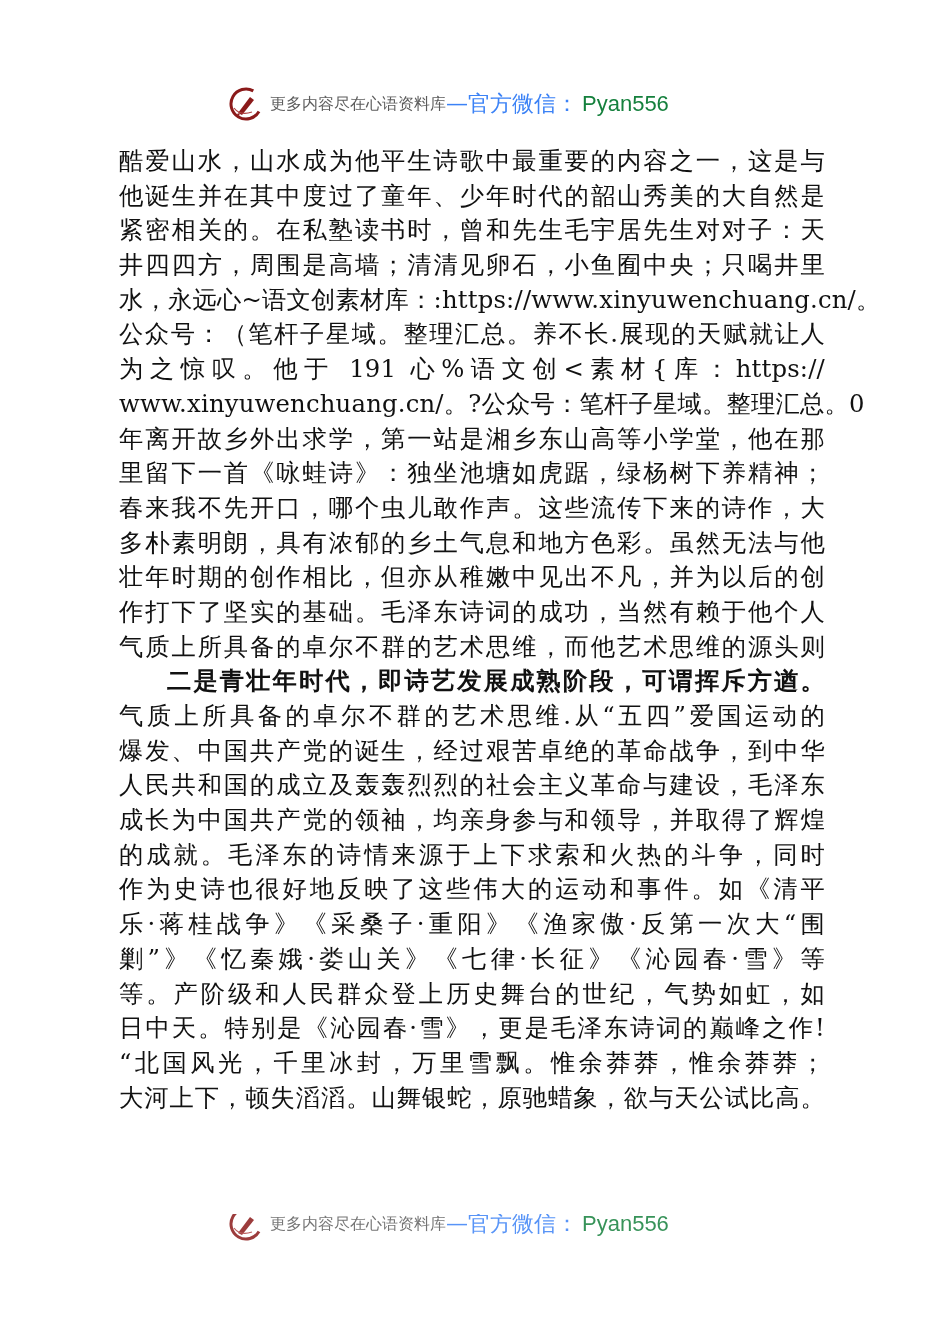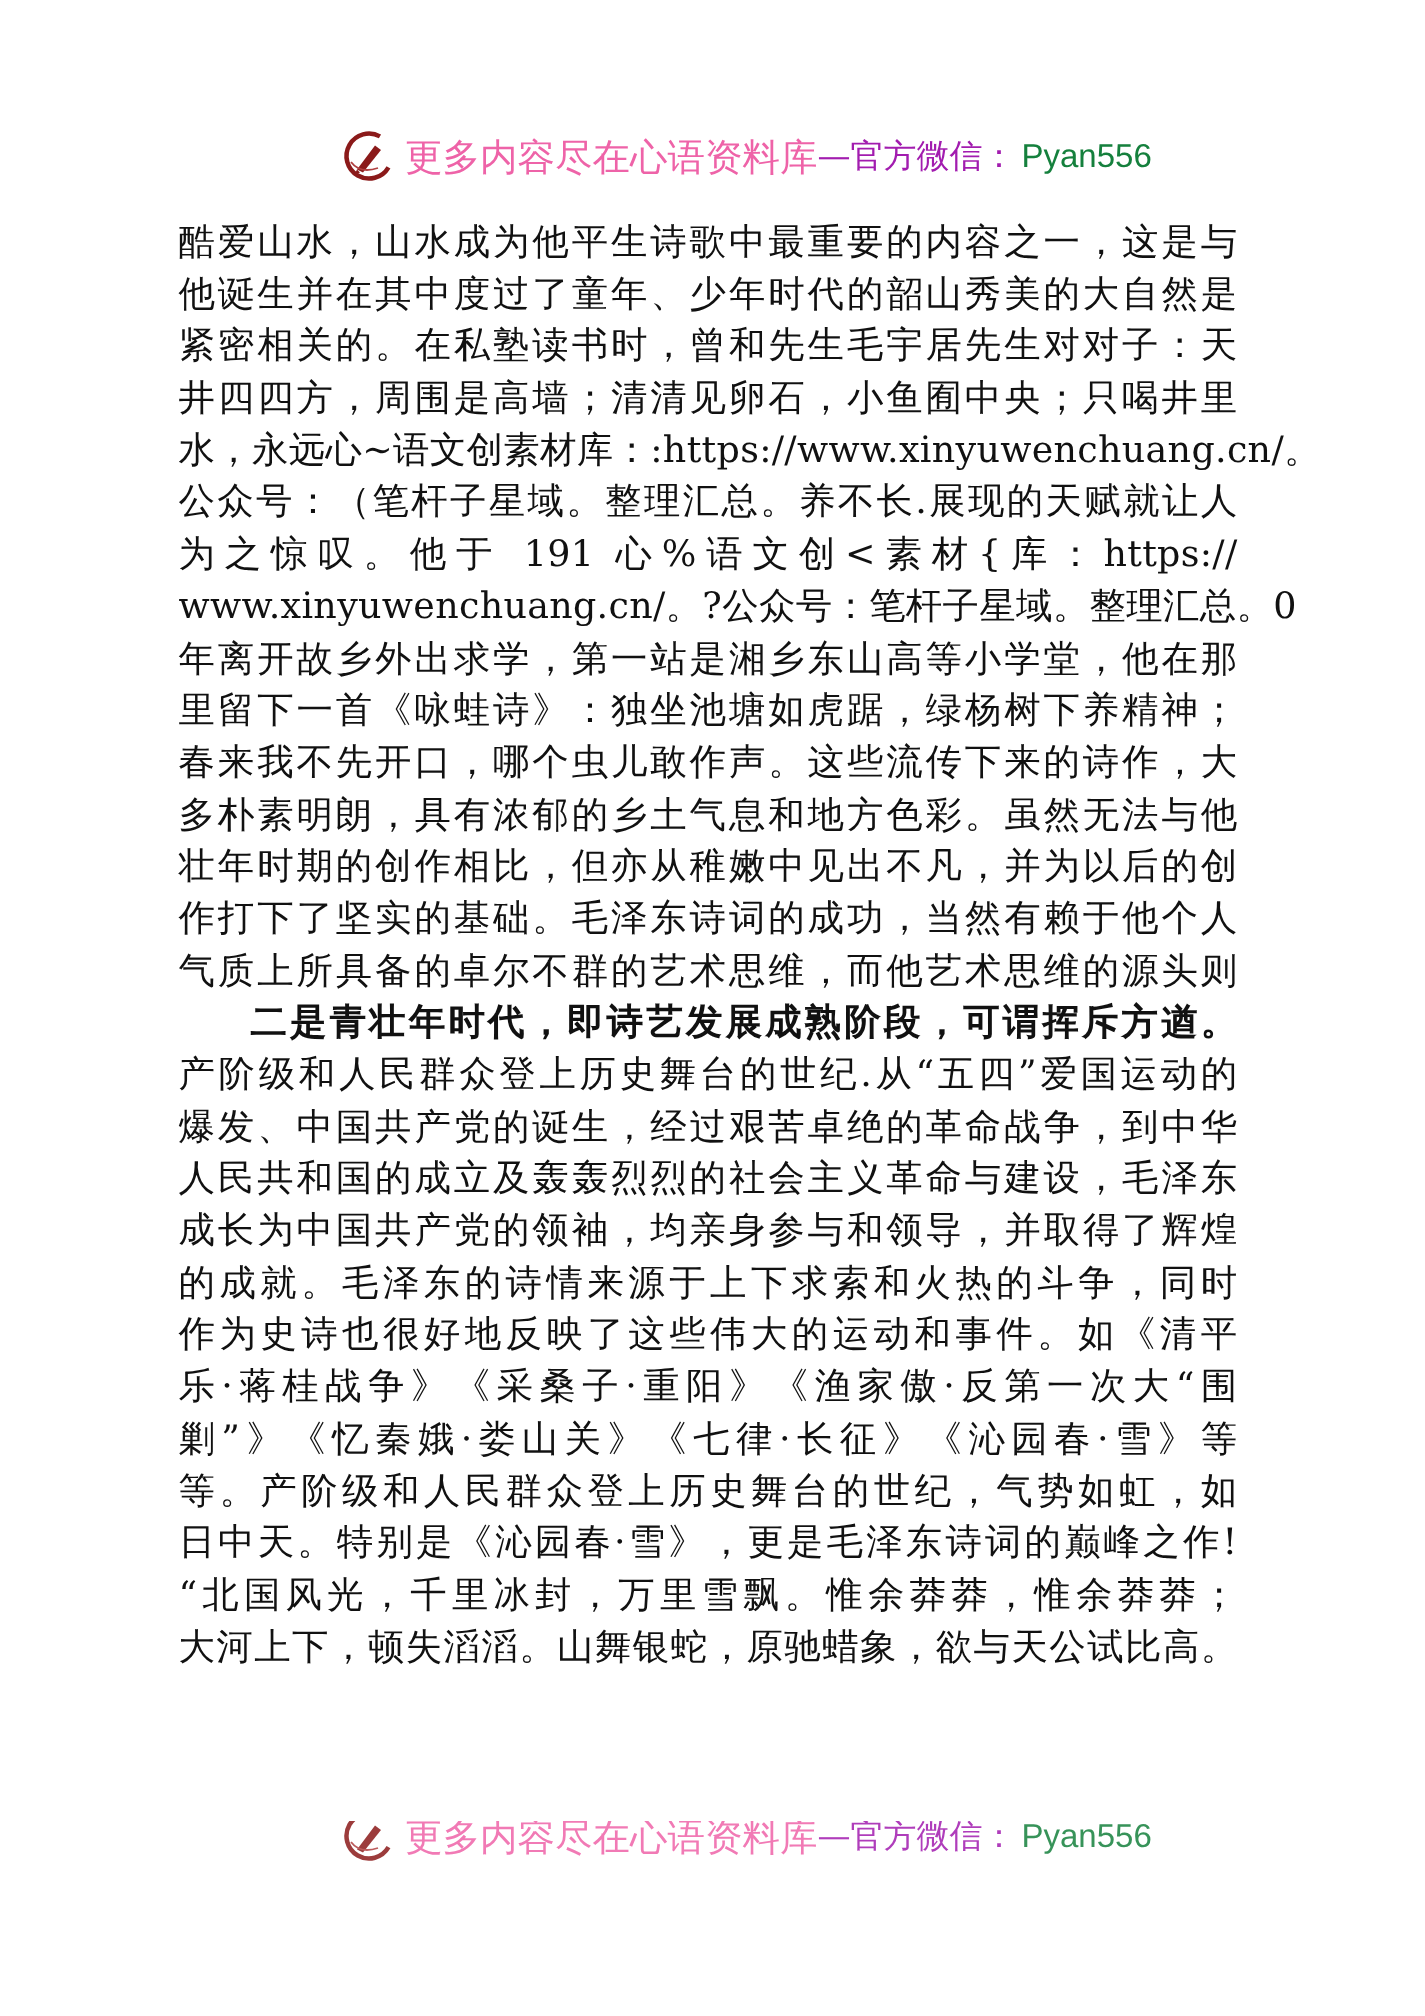--- a/index.html
+++ b/index.html
@@ -35,28 +35,28 @@
       clip-path: inset(8px 0 0 0);
       opacity: 0.85;
     }
     .logo {
       width: 36px;
       height: 36px;
       margin-right: 6px;
       display: inline-block;
     }
     .banner-red {
-      color: #ec4899;
+      color: #404040;
       font-family: "DejaVu Serif", serif;
-      font-size: 25px;
+      font-size: 16px;
       letter-spacing: 0px;
       opacity: 0.85;
     }
     .banner-gray {
-      color: #a21caf;
+      color: #3b82f6;
       font-family: "DejaVu Serif", serif;
       font-size: 22px;
     }
     .banner-id {
       color: #15803d;
       font-family: "Liberation Sans", sans-serif;
       font-size: 22px;
       margin-left: 4px;
     }
     .content {
@@ -109,21 +109,21 @@
   <div class="line">为之惊叹。他于 191 心%语文创&lt;素材{库：https://</div>
   <div class="line">www.xinyuwenchuang.cn/。?公众号：笔杆子星域。整理汇总。0</div>
   <div class="line">年离开故乡外出求学，第一站是湘乡东山高等小学堂，他在那</div>
   <div class="line">里留下一首《咏蛙诗》：独坐池塘如虎踞，绿杨树下养精神；</div>
   <div class="line">春来我不先开口，哪个虫儿敢作声。这些流传下来的诗作，大</div>
   <div class="line">多朴素明朗，具有浓郁的乡土气息和地方色彩。虽然无法与他</div>
   <div class="line">壮年时期的创作相比，但亦从稚嫩中见出不凡，并为以后的创</div>
   <div class="line">作打下了坚实的基础。毛泽东诗词的成功，当然有赖于他个人</div>
   <div class="line">气质上所具备的卓尔不群的艺术思维，而他艺术思维的源头则</div>
   <div class="line bold">二是青壮年时代，即诗艺发展成熟阶段，可谓挥斥方遒。</div>
-  <div class="line">产阶级和人民群众登上历史舞台的世纪.从“五四”爱国运动的</div>
+  <div class="line">气质上所具备的卓尔不群的艺术思维.从“五四”爱国运动的</div>
   <div class="line">爆发、中国共产党的诞生，经过艰苦卓绝的革命战争，到中华</div>
   <div class="line">人民共和国的成立及轰轰烈烈的社会主义革命与建设，毛泽东</div>
   <div class="line">成长为中国共产党的领袖，均亲身参与和领导，并取得了辉煌</div>
   <div class="line">的成就。毛泽东的诗情来源于上下求索和火热的斗争，同时</div>
   <div class="line">作为史诗也很好地反映了这些伟大的运动和事件。如《清平</div>
   <div class="line">乐·蒋桂战争》《采桑子·重阳》《渔家傲·反第一次大“围</div>
   <div class="line">剿”》《忆秦娥·娄山关》《七律·长征》《沁园春·雪》等</div>
   <div class="line">等。产阶级和人民群众登上历史舞台的世纪，气势如虹，如</div>
   <div class="line">日中天。特别是《沁园春·雪》，更是毛泽东诗词的巅峰之作!</div>
   <div class="line">“北国风光，千里冰封，万里雪飘。惟余莽莽，惟余莽莽；</div>

